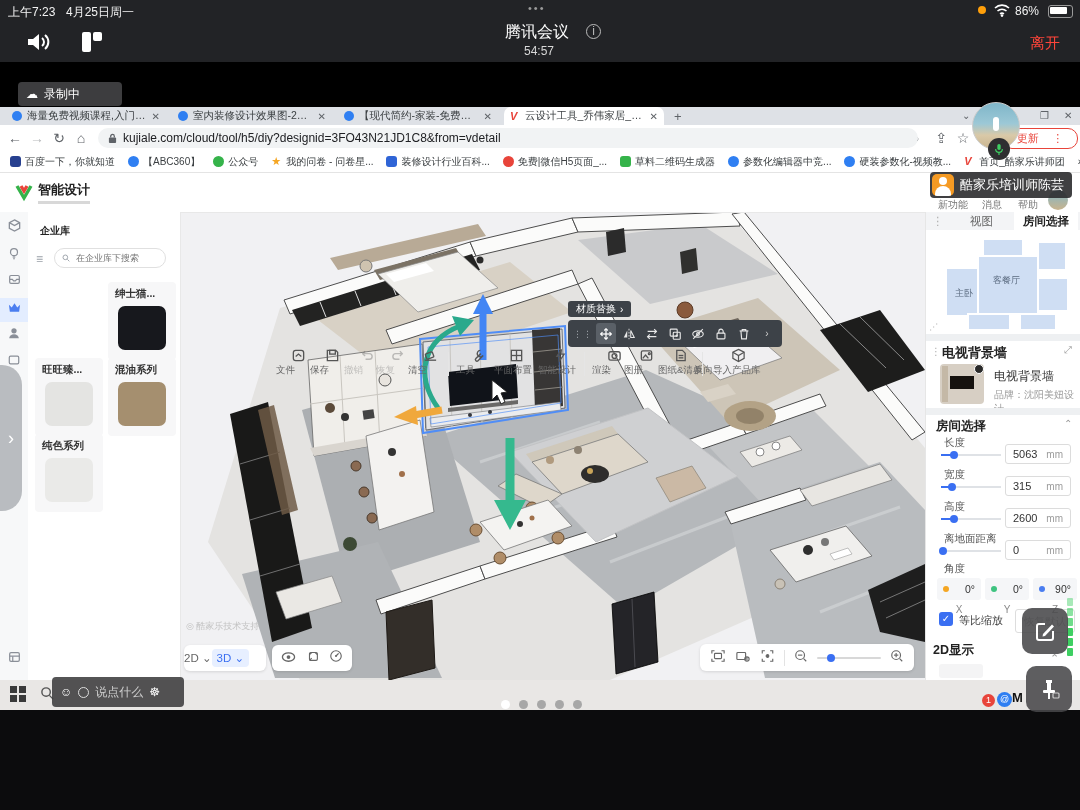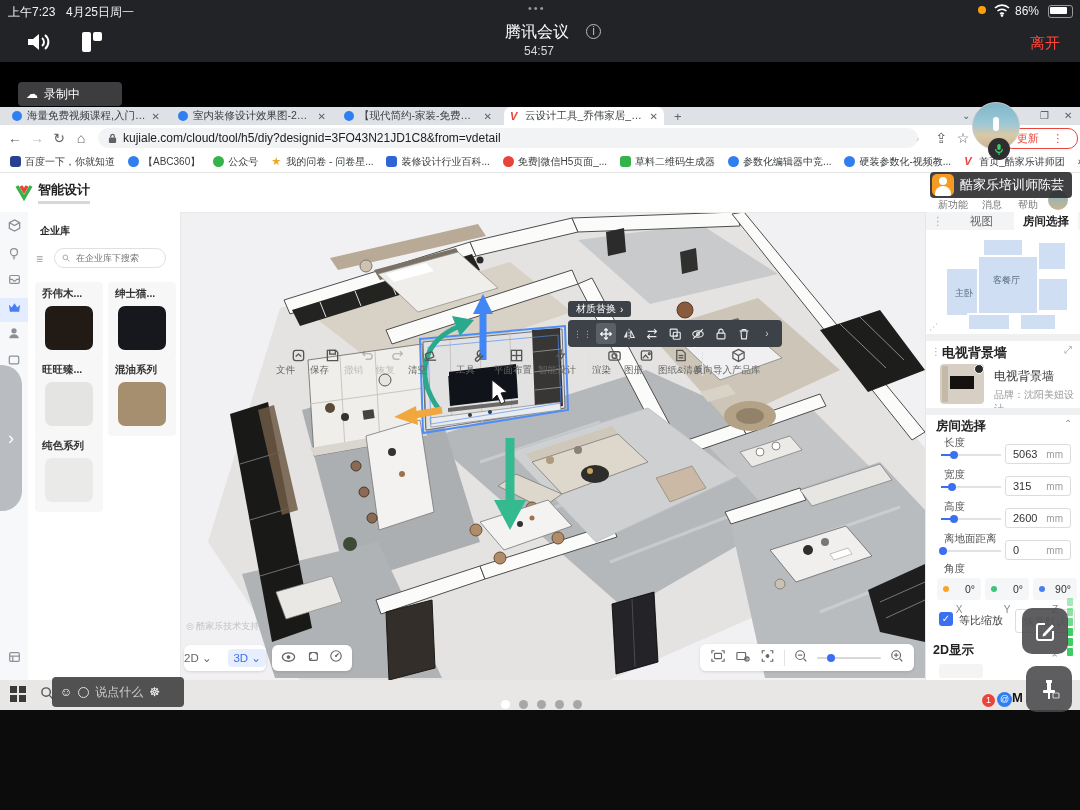--- a/index.html
+++ b/index.html
@@ -58,21 +58,21 @@
   .sw{position:absolute;left:10px;top:24px;width:48px;height:44px;border-radius:7px;}
   
   #viewport{left:180px;top:212px;width:745px;height:468px;background:#f1f1f3;z-index:3;}
   #ctxpill{left:568px;top:301px;height:16px;background:#3d4248;border-radius:3px;color:#fff;font-size:10px;
            padding:0 8px;gap:4px;z-index:12;}
   #ctxbar{left:568px;top:320px;height:27px;background:#3d4248;border-radius:4px;padding:0 5px;gap:3px;z-index:12;}
   .cico{width:20px;height:21px;display:flex;align-items:center;justify-content:center;border-radius:3px;}
   .cico.sel{background:#5a6067;}
   #wmark{left:186px;top:620px;font-size:9px;color:#c3c3c3;z-index:8;}
   .vpill{background:#fff;border-radius:6px;box-shadow:0 1px 3px rgba(0,0,0,.12);z-index:8;}
-  #mode2d3d{left:184px;top:645px;width:82px;height:26px;display:flex;align-items:center;justify-content:space-between;}
+  #mode2d3d{left:184px;top:645px;width:82px;height:26px;display:flex;align-items:center;justify-content:flex-start;}
   .m2{font-size:11.5px;color:#666;} .m3{font-size:11.5px;color:#3a6ff2;background:#e7efff;border-radius:4px;padding:2px 5px;}
   #viewtools{left:272px;top:645px;width:80px;height:26px;display:flex;align-items:center;justify-content:space-evenly;}
   #camtools{left:700px;top:644px;width:214px;height:27px;display:flex;align-items:center;gap:9px;padding:0 10px;box-sizing:border-box;}
   .track{width:66px;height:2px;background:#d8d8d8;border-radius:1px;position:relative;}
   .knob{position:absolute;left:10px;top:-3px;width:8px;height:8px;border-radius:50%;background:#3a6ff2;}
   
   #inspector{left:925px;top:212px;width:155px;height:468px;background:#fff;border-left:1px solid #e6e6e6;z-index:4;}
   .itabs{position:absolute;left:0;top:0;width:155px;height:18px;background:#f3f4f6;font-size:11.5px;}
   .itab{position:absolute;top:0;height:18px;line-height:18px;}
   .gap{position:absolute;left:0;width:155px;height:7px;background:#eef0f2;}
@@ -410,24 +410,20 @@
 
 <div id="library" class="ab">
   <span id="libtitle">企业库</span>
   <span class="ab" style="left:8px;top:40px;color:#9aa0a8;font-size:12px">≡</span>
   <div id="libsearch">
     <svg width="10" height="10" viewBox="0 0 12 12">
         <circle cx="5" cy="5" r="3.5" stroke="#9aa0a8" fill="none" stroke-width="1.4"></circle>
         <line x1="8" y1="8" x2="11" y2="11" stroke="#9aa0a8" stroke-width="1.4"></line>
       </svg>
     <input placeholder="在企业库下搜索" style="">
-  </div>
-  <div class="card" style="left:7px;top:70px">
-    <b>乔伟木...</b>
-      <span class="sw" style="background: rgb(34, 26, 20);"></span>
   </div>
   <div class="card" style="left:80px;top:70px">
     <b>绅士猫...</b>
       <span class="sw" style="background: rgb(23, 24, 29);"></span>
   </div>
   <div class="card" style="left:7px;top:146px">
     <b>旺旺臻...</b>
       <span class="sw" style="background: rgb(228, 228, 226);"></span>
   </div>
   <div class="card" style="left:80px;top:146px">

